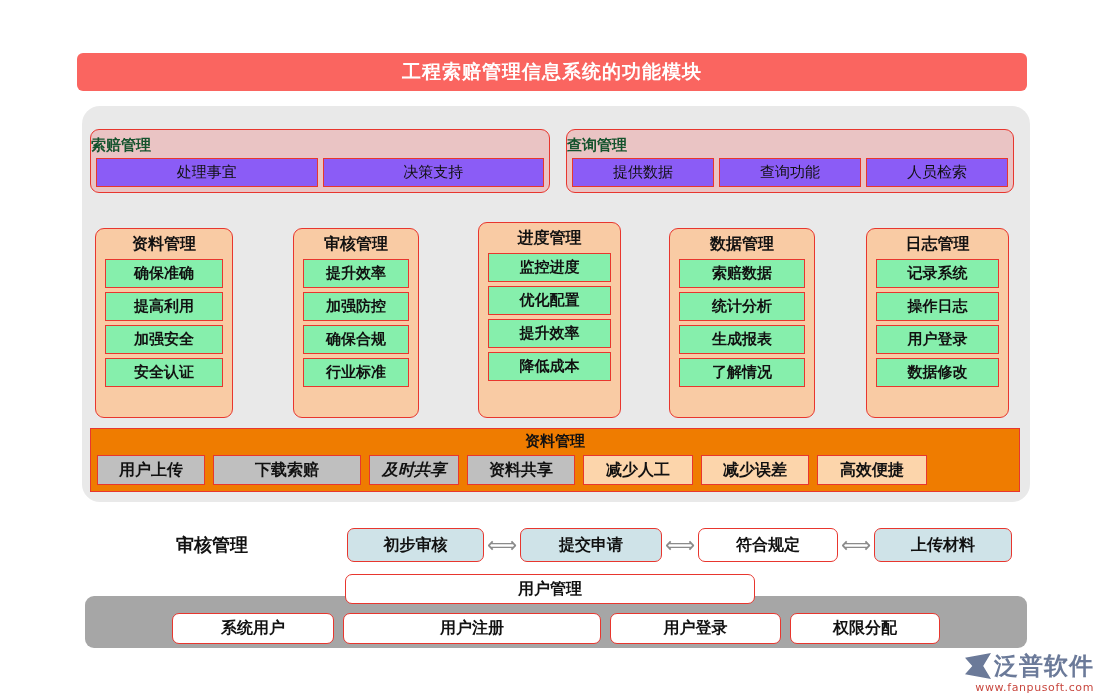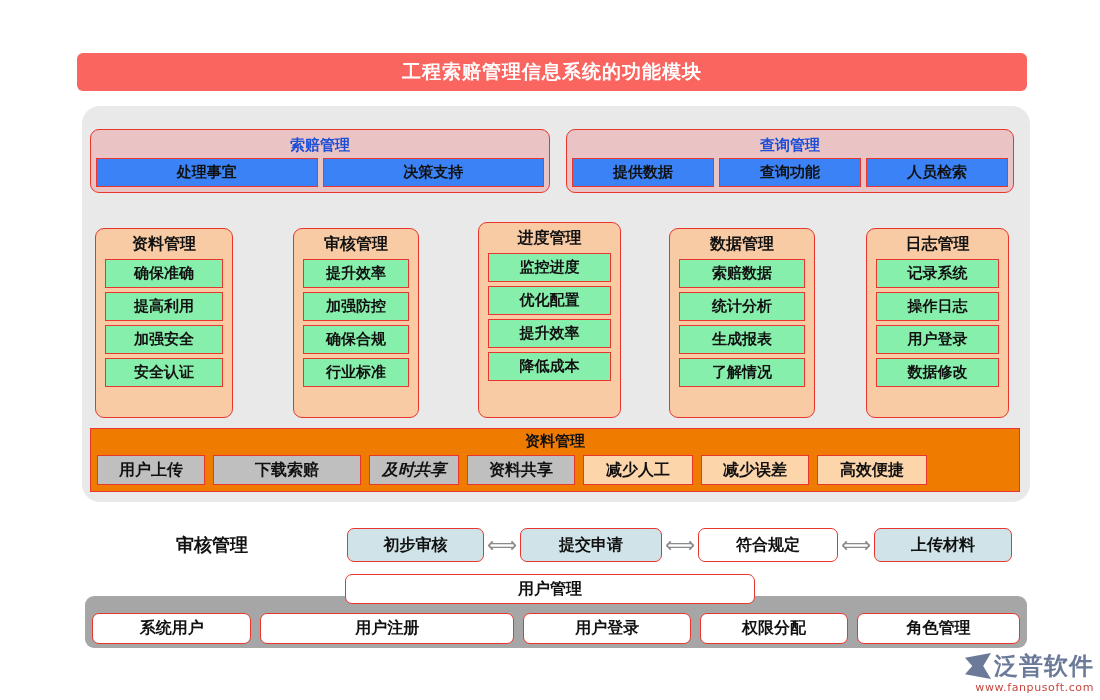--- a/index.html
+++ b/index.html
@@ -64,35 +64,34 @@
   
   .pink-group {
     position: absolute;
     background: #eac4c4;
     border: 1.6px solid #e8362e;
     border-radius: 9px;
     z-index: 2;
     padding-top: 4px;
   }
   .pink-group .grp-title {
-    text-align: center;
-    font-size: 15px; font-weight: bold; color: #1d4ed8;
+    font-size: 15px; font-weight: bold; color: #14532d;
     line-height: 22px;
   }
   .pink-row {
     display: flex; gap: 5px;
     padding: 2px 5px 5px 5px;
   }
   .pink-row .cell {
     flex: 1;
-    background: #3b82f6;
+    background: #8b5cf6;
     border: 1.5px solid #e8362e;
     height: 29px;
     display: flex; align-items: center; justify-content: center;
-    font-size: 15px; font-weight: bold; color: #111;
+    font-size: 15px; font-weight: normal; color: #111;
   }
   #grp-claim  { left: 90px;  top: 129px; width: 460px; height: 64px; }
   #grp-query  { left: 566px; top: 129px; width: 448px; height: 64px; }
 
   
   .col {
     position: absolute;
     background: #f9cba4;
     border: 1.6px solid #e8362e;
     border-radius: 9px;
@@ -315,21 +314,20 @@
       <div class="flow-arrow">⟺</div>
       <div class="flow-box blue" style="width: 138px;">上传材料</div>
     </div>
 
   <div class="user-title-box">用户管理</div>
   <div class="gray-bar" id="user-bar">
       <div class="ucell" style="width: 162px;">系统用户</div>
       <div class="ucell" style="width: 258px;">用户注册</div>
       <div class="ucell" style="width: 171px;">用户登录</div>
       <div class="ucell" style="width: 150px;">权限分配</div>
-      <div class="ucell" style="width: 166px;">角色管理</div>
     </div>
 
   <div class="logo">
     <div class="logo-row">
       <div class="logo-mark"></div>
       <div class="logo-text">泛普软件</div>
     </div>
     <div class="logo-url">www.fanpusoft.com</div>
   </div>
 

